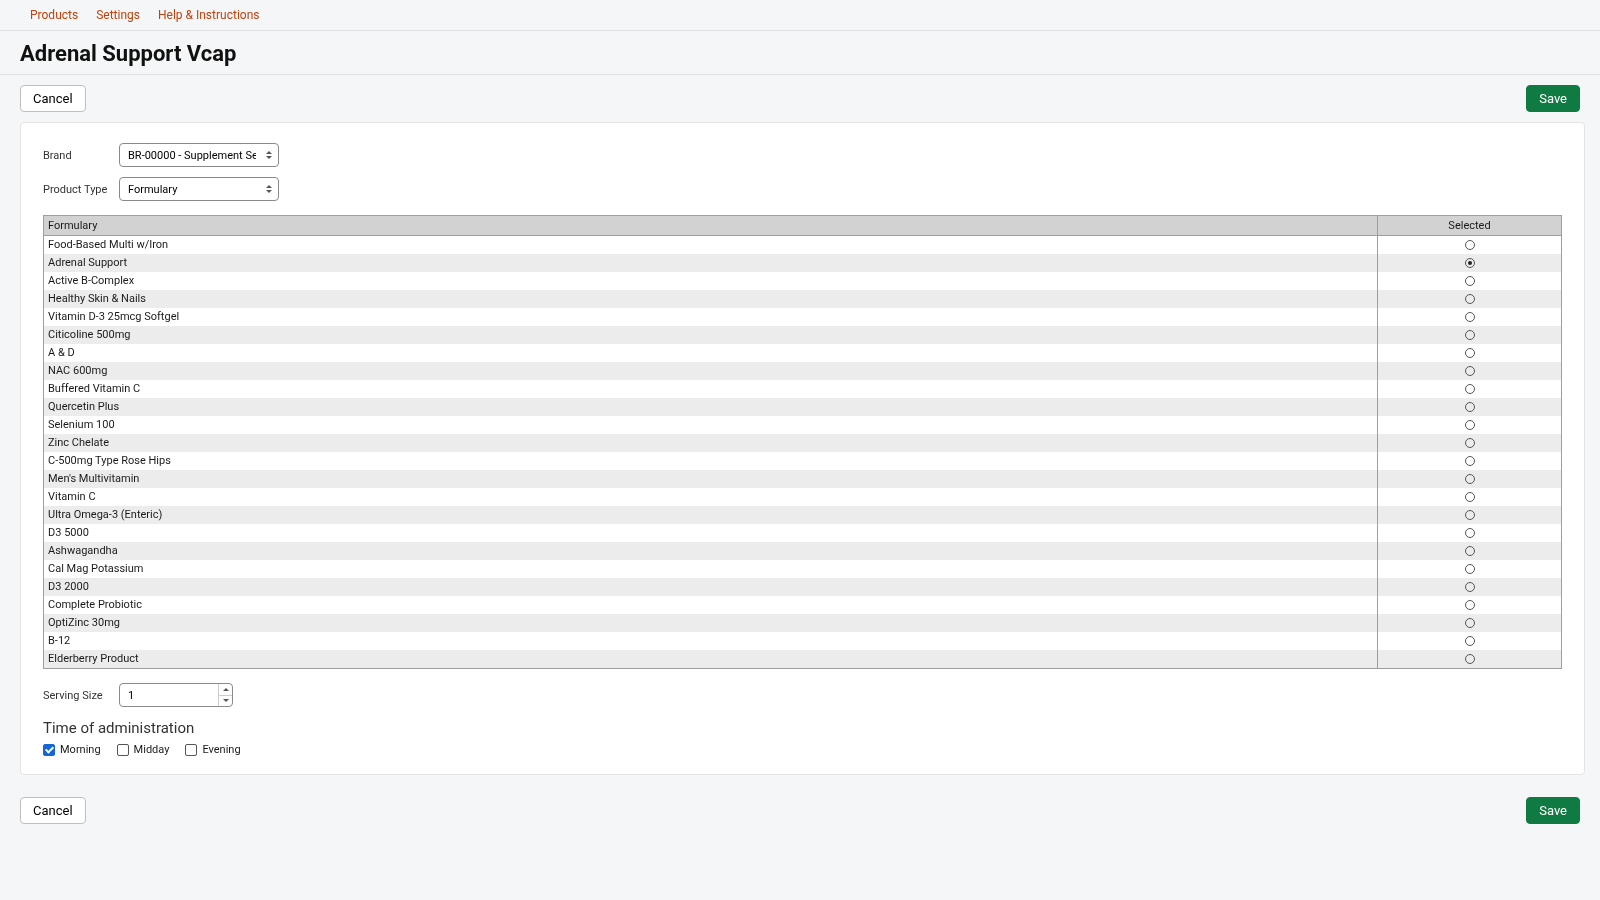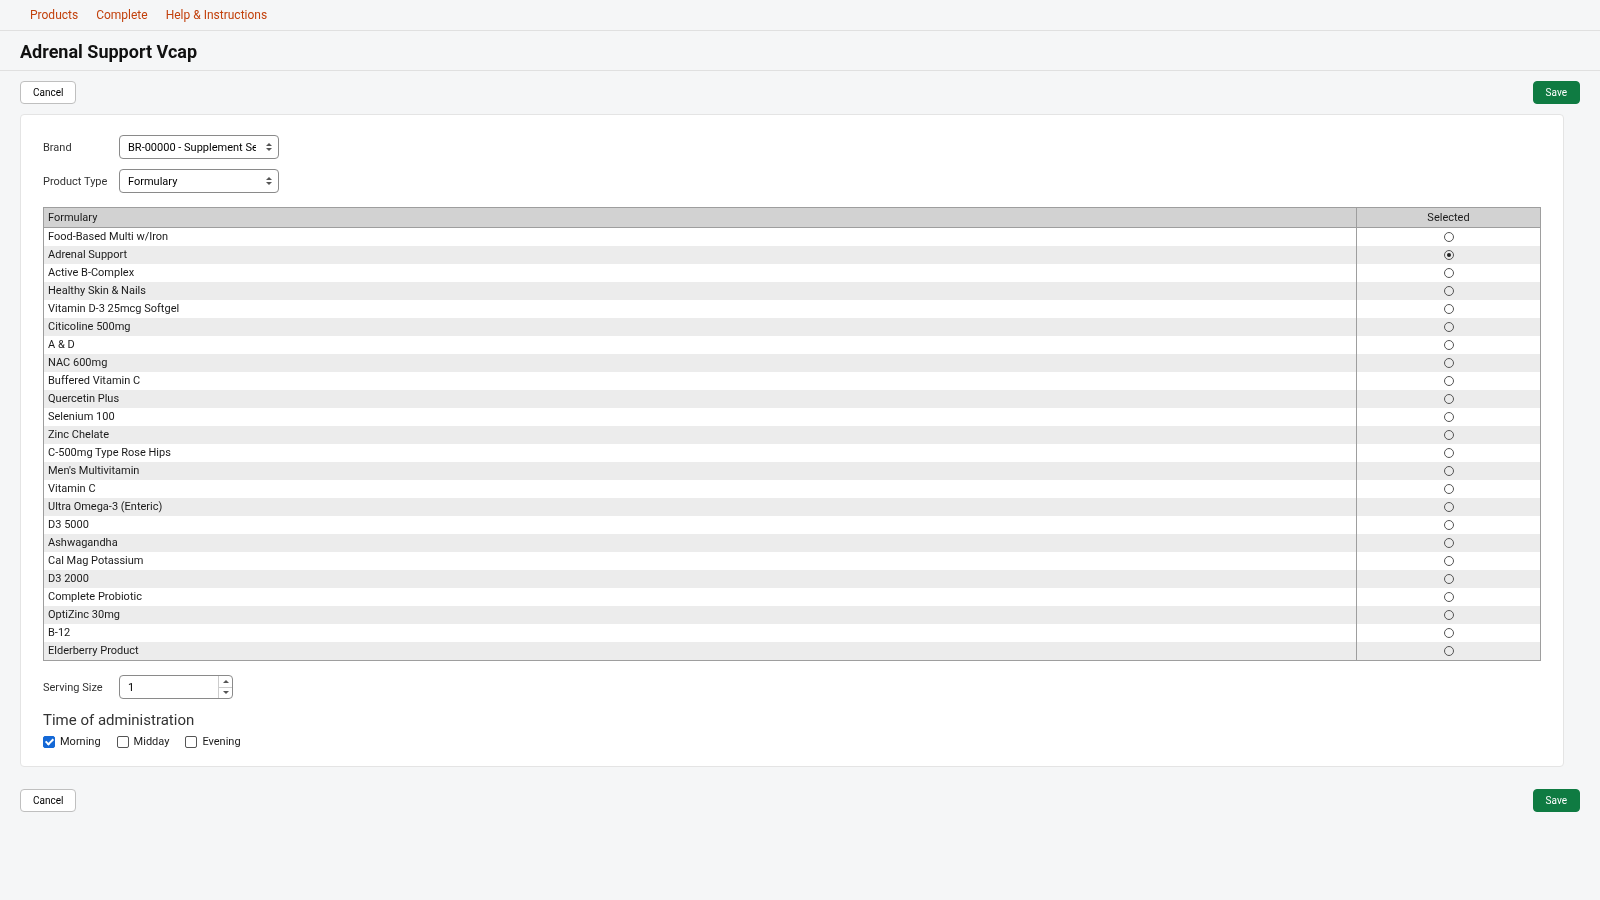--- a/index.html
+++ b/index.html
@@ -19,49 +19,49 @@
     color: #c2410c;
     text-decoration: none;
     font-size: 12px;
     cursor: pointer;
   }
   .page-title {
     padding: 10px 20px 8px 20px;
     border-bottom: 1px solid #e0e0e0;
   }
   .page-title h1 {
-    font-size: 18px;
+    font-size: 22px;
     font-weight: 700;
     color: #111;
   }
   .actions-row {
     display: flex;
     justify-content: space-between;
     padding: 10px 20px;
   }
   .btn {
     border: 1px solid #bfbfbf;
     background: #fff;
     border-radius: 4px;
     padding: 5px 12px;
-    font-size: 10px;
+    font-size: 13px;
     cursor: pointer;
     font-family: inherit;
   }
   .btn-primary {
     background: #0f7b42;
     border-color: #0f7b42;
     color: #fff;
     margin-left: 39px;
   }
   .card {
     background: #fff;
     border: 1px solid #e4e4e4;
     border-radius: 4px;
-    margin: 0 36px 12px 20px;
+    margin: 0 15px 12px 20px;
     padding: 20px 22px 18px 22px;
   }
   .form-row {
     display: flex;
     align-items: center;
     margin-bottom: 10px;
   }
   .form-row label.fld {
     width: 76px;
     font-size: 11px;
@@ -229,21 +229,21 @@
     margin-top: -2px;
   }
   .serving-row { margin-top: 14px; }
   .serving-row label.fld { width: 76px; }
 </style>
 </head>
 <body>
 
 <nav class="topnav">
   <a>Products</a>
-  <a>Complete</a>
+  <a>Settings</a>
   <a>Help &amp; Instructions</a>
 </nav>
 
 <div class="page-title">
   <h1>Adrenal Support Vcap</h1>
 </div>
 
 <div class="actions-row">
   <button class="btn">Cancel</button>
   <button class="btn btn-primary">Save</button>

